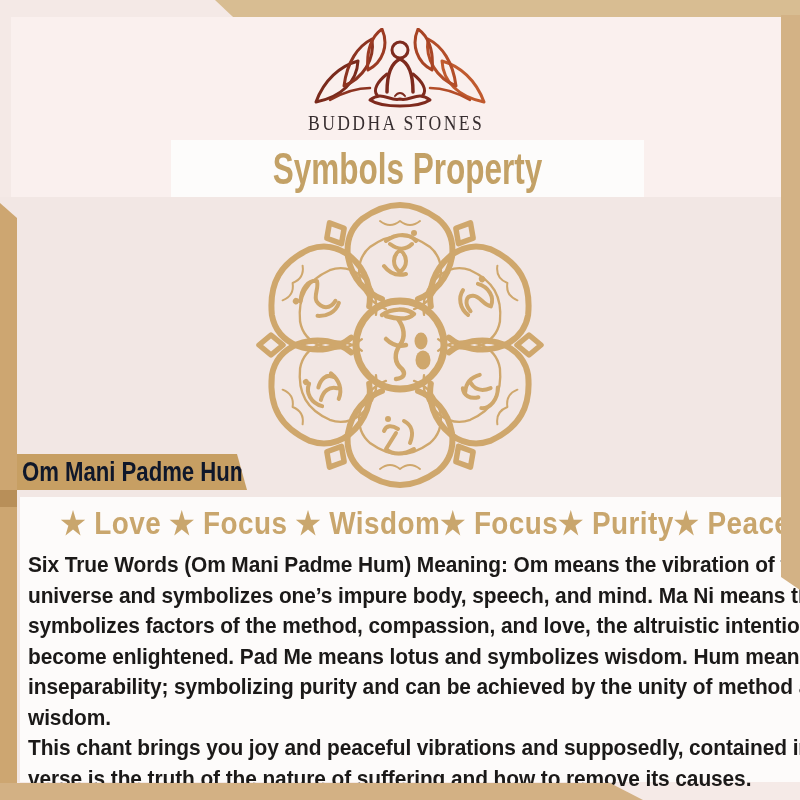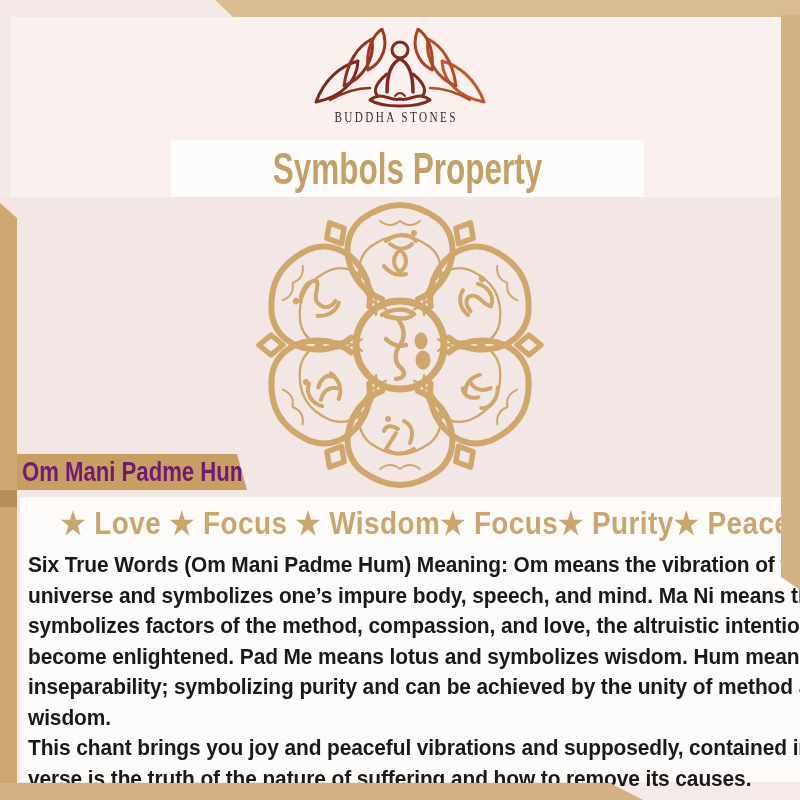--- a/index.html
+++ b/index.html
@@ -23,36 +23,36 @@
   .left-strip{left:0;top:203px;width:17px;height:597px;background:#cda671;
     clip-path:polygon(0 0,100% 15px,100% 100%,0 100%);}
   .left-strip-dark{left:0;top:490px;width:17px;height:17px;background:#b88f59;}
   .bottom-band{left:0;top:783px;width:643px;height:17px;background:#d3b184;
     clip-path:polygon(0 0,610px 0,100% 100%,0 100%);}
 
   
   .top-panel{left:11px;top:17px;width:770px;height:180px;background:#faf0ee;}
   .logo-svg{left:289px;top:11px;width:200px;height:85px;}
   .brand{left:0;top:93px;width:100%;text-align:center;
-    font-family:"Liberation Serif",serif;font-size:14px;letter-spacing:3px;color:#362d2f;}
+    font-family:"Liberation Serif",serif;font-size:22px;letter-spacing:3px;color:#362d2f;}
   .brand>span{display:inline-block;transform:scaleX(.8);white-space:nowrap;}
   .banner{left:160px;top:123px;width:473px;height:57px;background:#fdfcfb;
     display:flex;align-items:center;justify-content:center;}
   .title{margin:0;font-size:45px;font-weight:700;color:#c3a166;
     transform:scaleX(.7);white-space:nowrap;letter-spacing:0;}
 
   
   .mandala-svg{left:252px;top:197px;width:296px;height:296px;}
   .gold-stroke{stroke:#cfa76c;fill:none;stroke-linecap:round;stroke-linejoin:round;}
   .gold-fill{fill:#cfa76c;stroke:none;}
 
   
   .badge{left:17px;top:454px;width:230px;height:36px;background:#c79f63;
     clip-path:polygon(0 0,220px 0,100% 100%,0 100%);
-    color:#701a75;font-size:27px;font-weight:700;line-height:36px;}
+    color:#0f172a;font-size:27px;font-weight:700;line-height:36px;}
   .badge>span{display:inline-block;transform:scaleX(.82);transform-origin:0 50%;
     padding-left:6px;white-space:nowrap;}
 
   
   .text-panel{left:20px;top:497px;width:780px;height:285px;background:#fdfbfa;overflow:visible;}
   .stars-row{position:absolute;top:8px;left:0;width:100%;text-align:center;}
   .stars-inner{display:inline-block;font-size:31px;font-weight:700;color:#c9a66d;
     transform:scaleX(.9);white-space:nowrap;letter-spacing:.5px;}
   .para{position:absolute;left:8px;top:53px;width:772px;}
   .pline{white-space:nowrap;font-size:22px;font-weight:700;line-height:30.5px;

